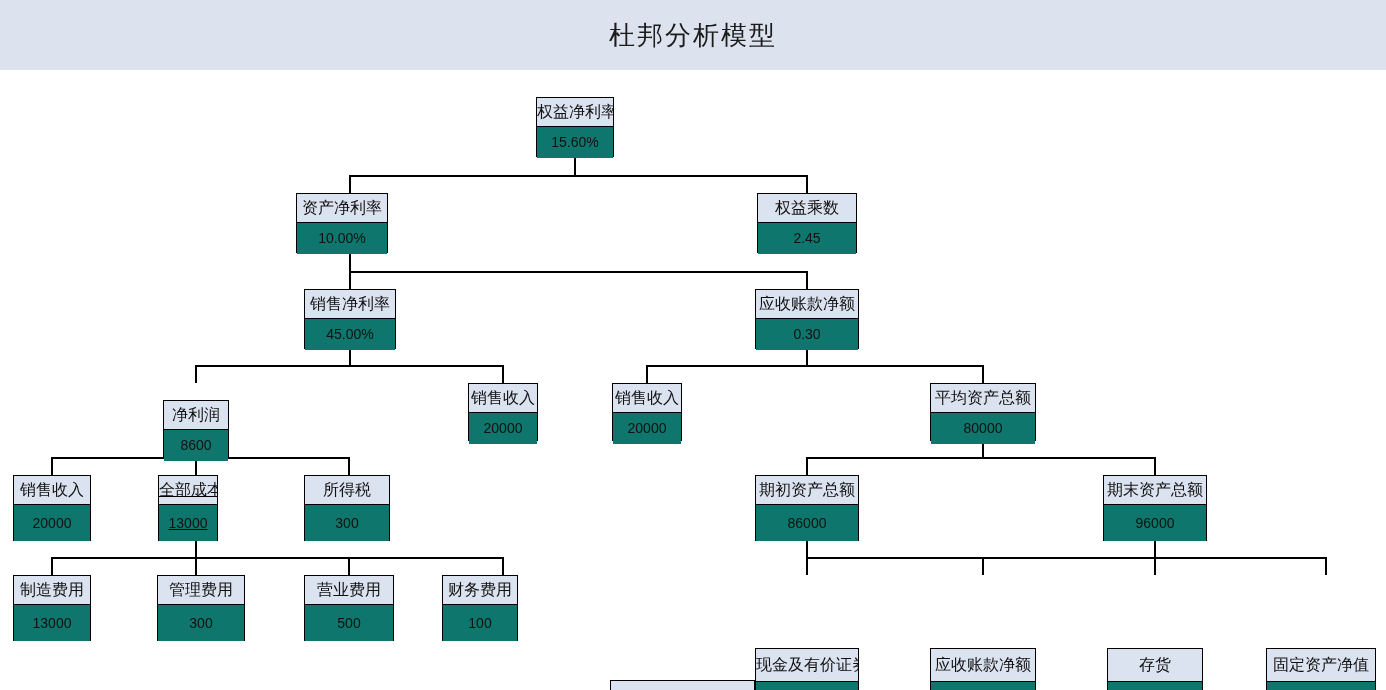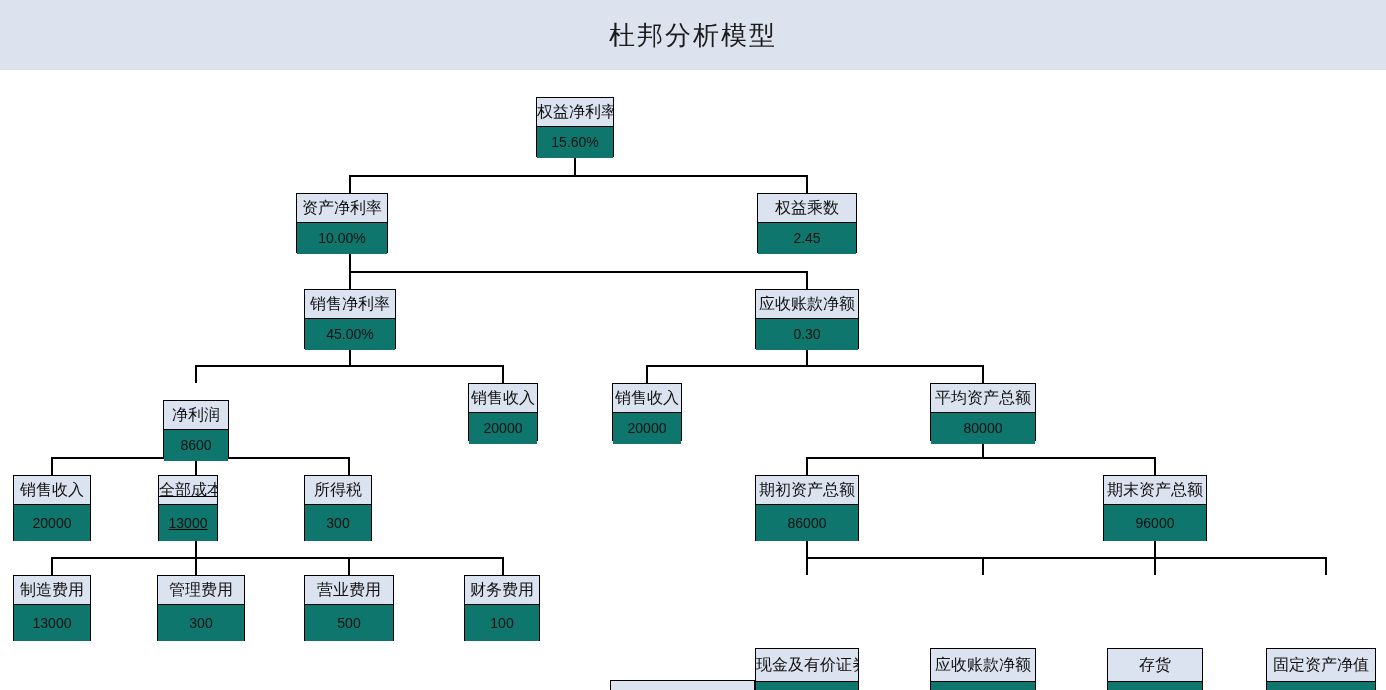--- a/index.html
+++ b/index.html
@@ -166,38 +166,38 @@
     </div>
 
     <div class="node" style="left:13px;top:405px;width:78px;height:66px;">
       <div class="hd">销售收入</div>
       <div class="vl" style="height:36px;line-height:36px;">20000</div>
     </div>
     <div class="node" style="left:158px;top:405px;width:60px;height:66px;text-decoration:underline;">
       <div class="hd">全部成本</div>
       <div class="vl" style="height:36px;line-height:36px;">13000</div>
     </div>
-    <div class="node" style="left:304px;top:405px;width:68px;height:66px;">
+    <div class="node" style="left:304px;top:405px;width:86px;height:66px;">
       <div class="hd">所得税</div>
       <div class="vl" style="height:36px;line-height:36px;">300</div>
     </div>
 
     <div class="node" style="left:13px;top:505px;width:78px;height:66px;">
       <div class="hd">制造费用</div>
       <div class="vl" style="height:36px;line-height:36px;">13000</div>
     </div>
     <div class="node" style="left:157px;top:505px;width:88px;height:66px;">
       <div class="hd">管理费用</div>
       <div class="vl" style="height:36px;line-height:36px;">300</div>
     </div>
     <div class="node" style="left:304px;top:505px;width:90px;height:66px;">
       <div class="hd">营业费用</div>
       <div class="vl" style="height:36px;line-height:36px;">500</div>
     </div>
-    <div class="node" style="left:464px;top:505px;width:76px;height:66px;">
+    <div class="node" style="left:442px;top:505px;width:76px;height:66px;">
       <div class="hd">财务费用</div>
       <div class="vl" style="height:36px;line-height:36px;">100</div>
     </div>
 
     <div class="node" style="left:755px;top:405px;width:104px;height:66px;">
       <div class="hd">期初资产总额</div>
       <div class="vl" style="height:36px;line-height:36px;">86000</div>
     </div>
     <div class="node" style="left:1103px;top:405px;width:104px;height:66px;">
       <div class="hd">期末资产总额</div>

